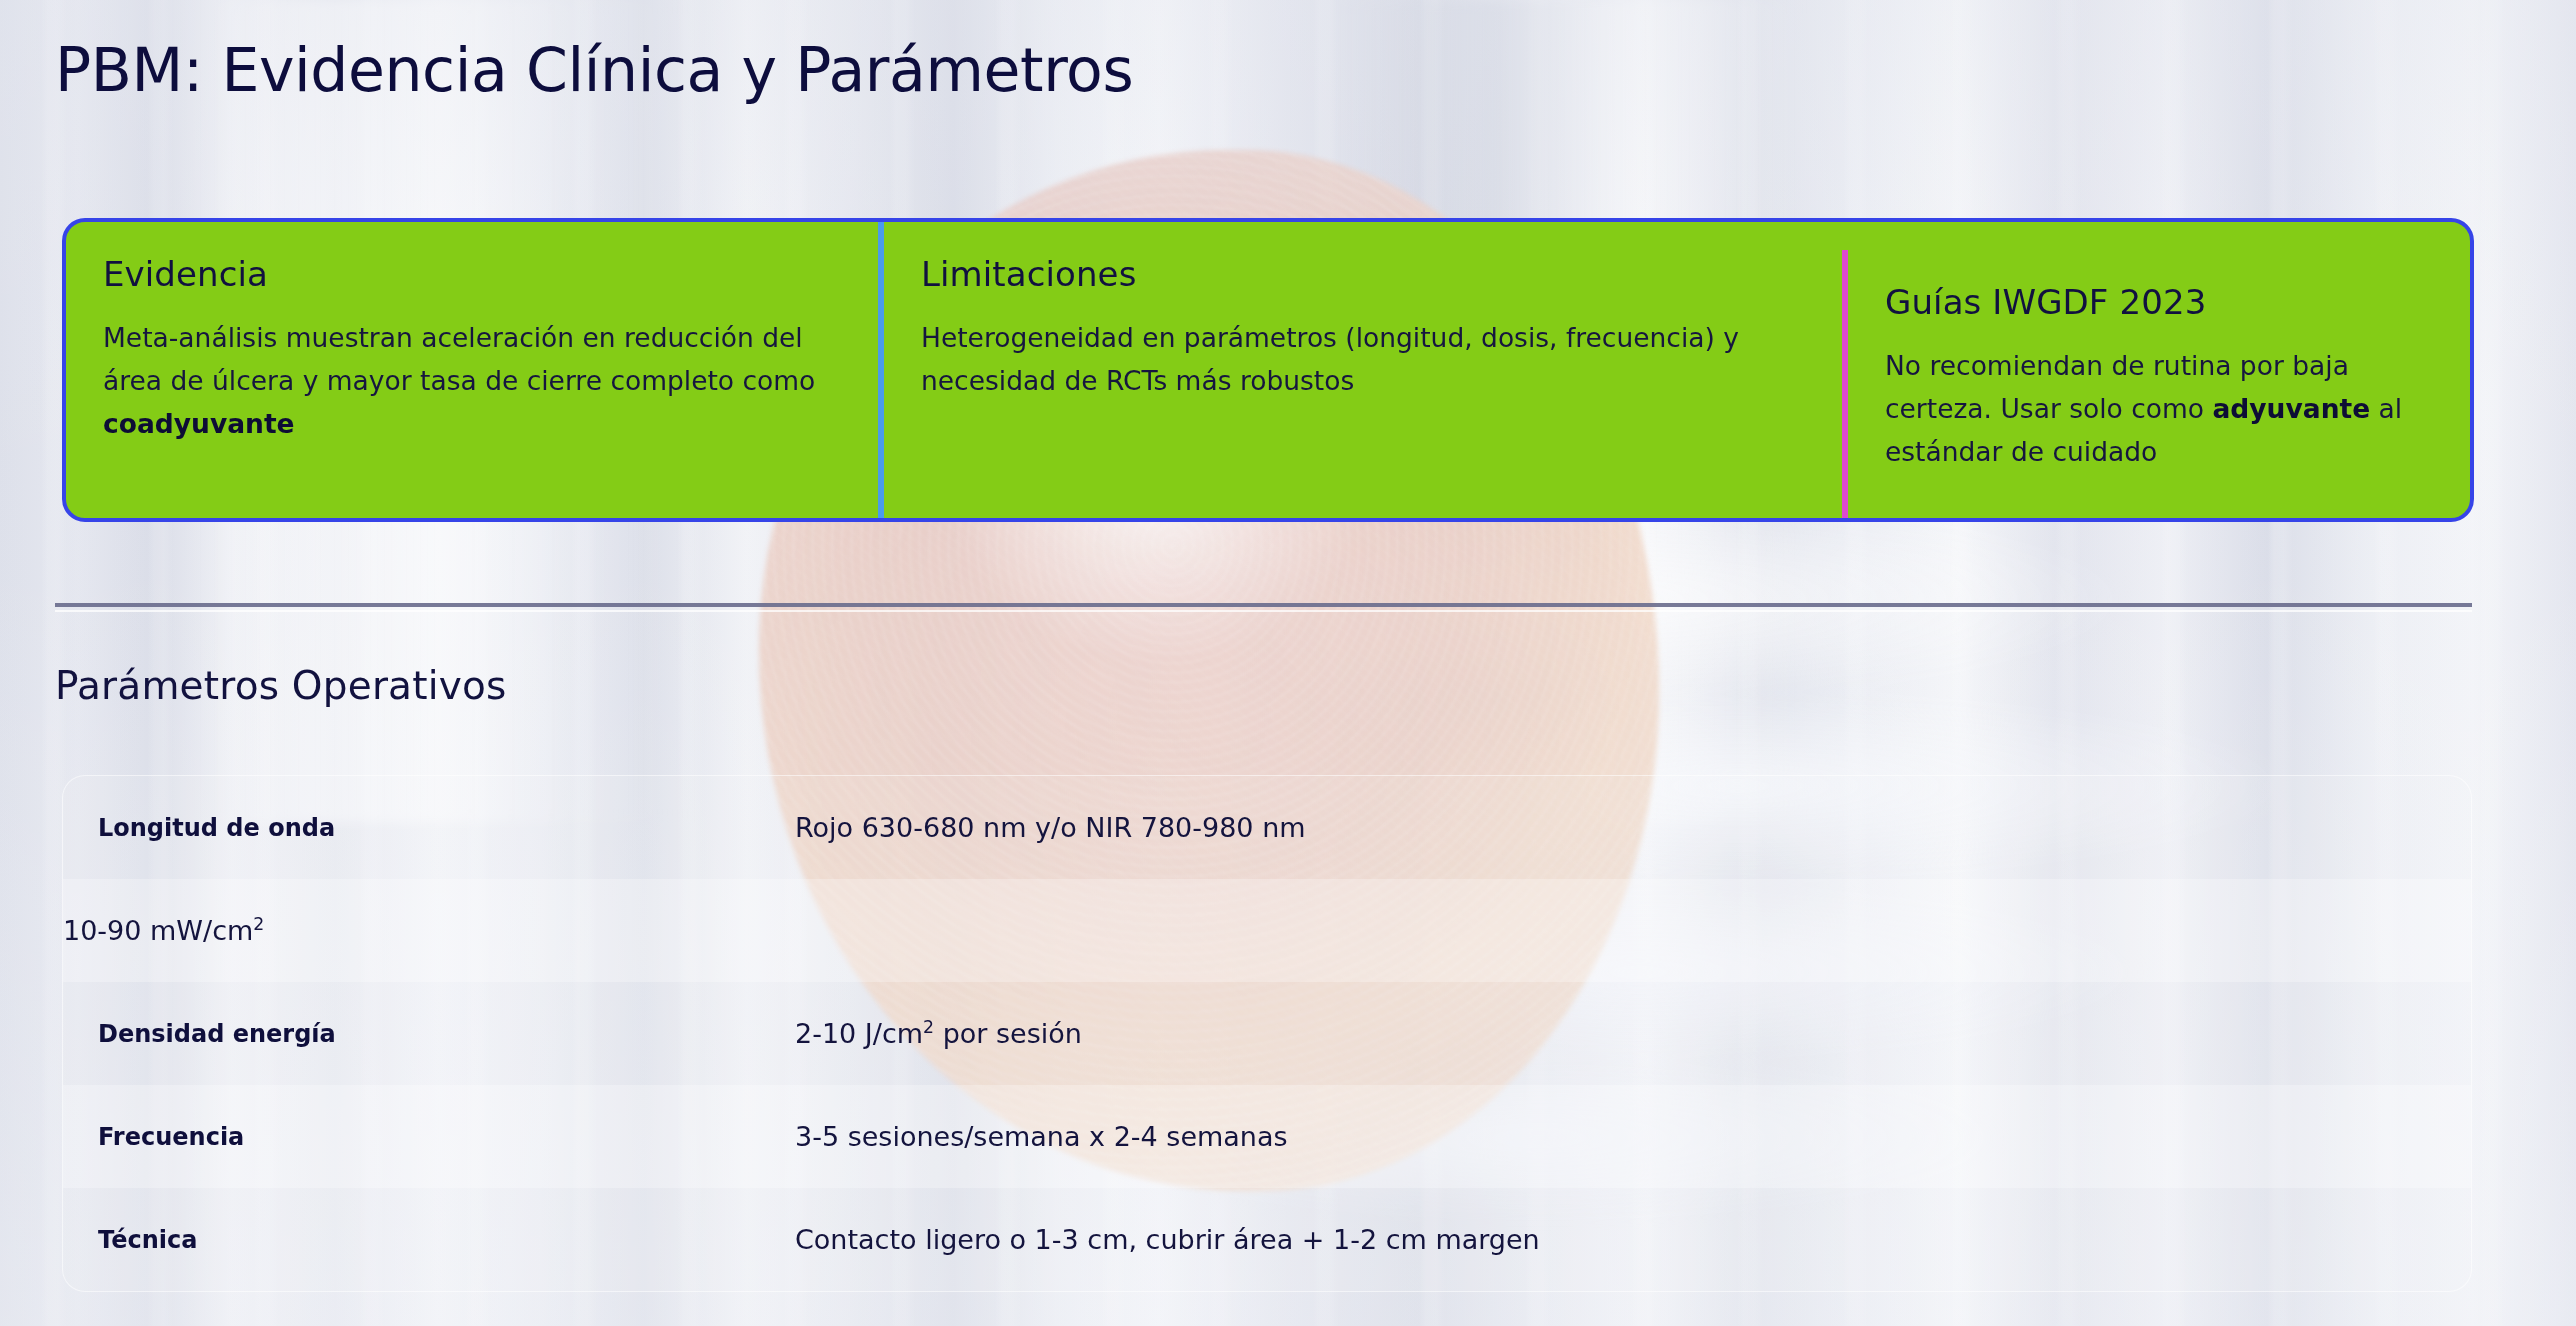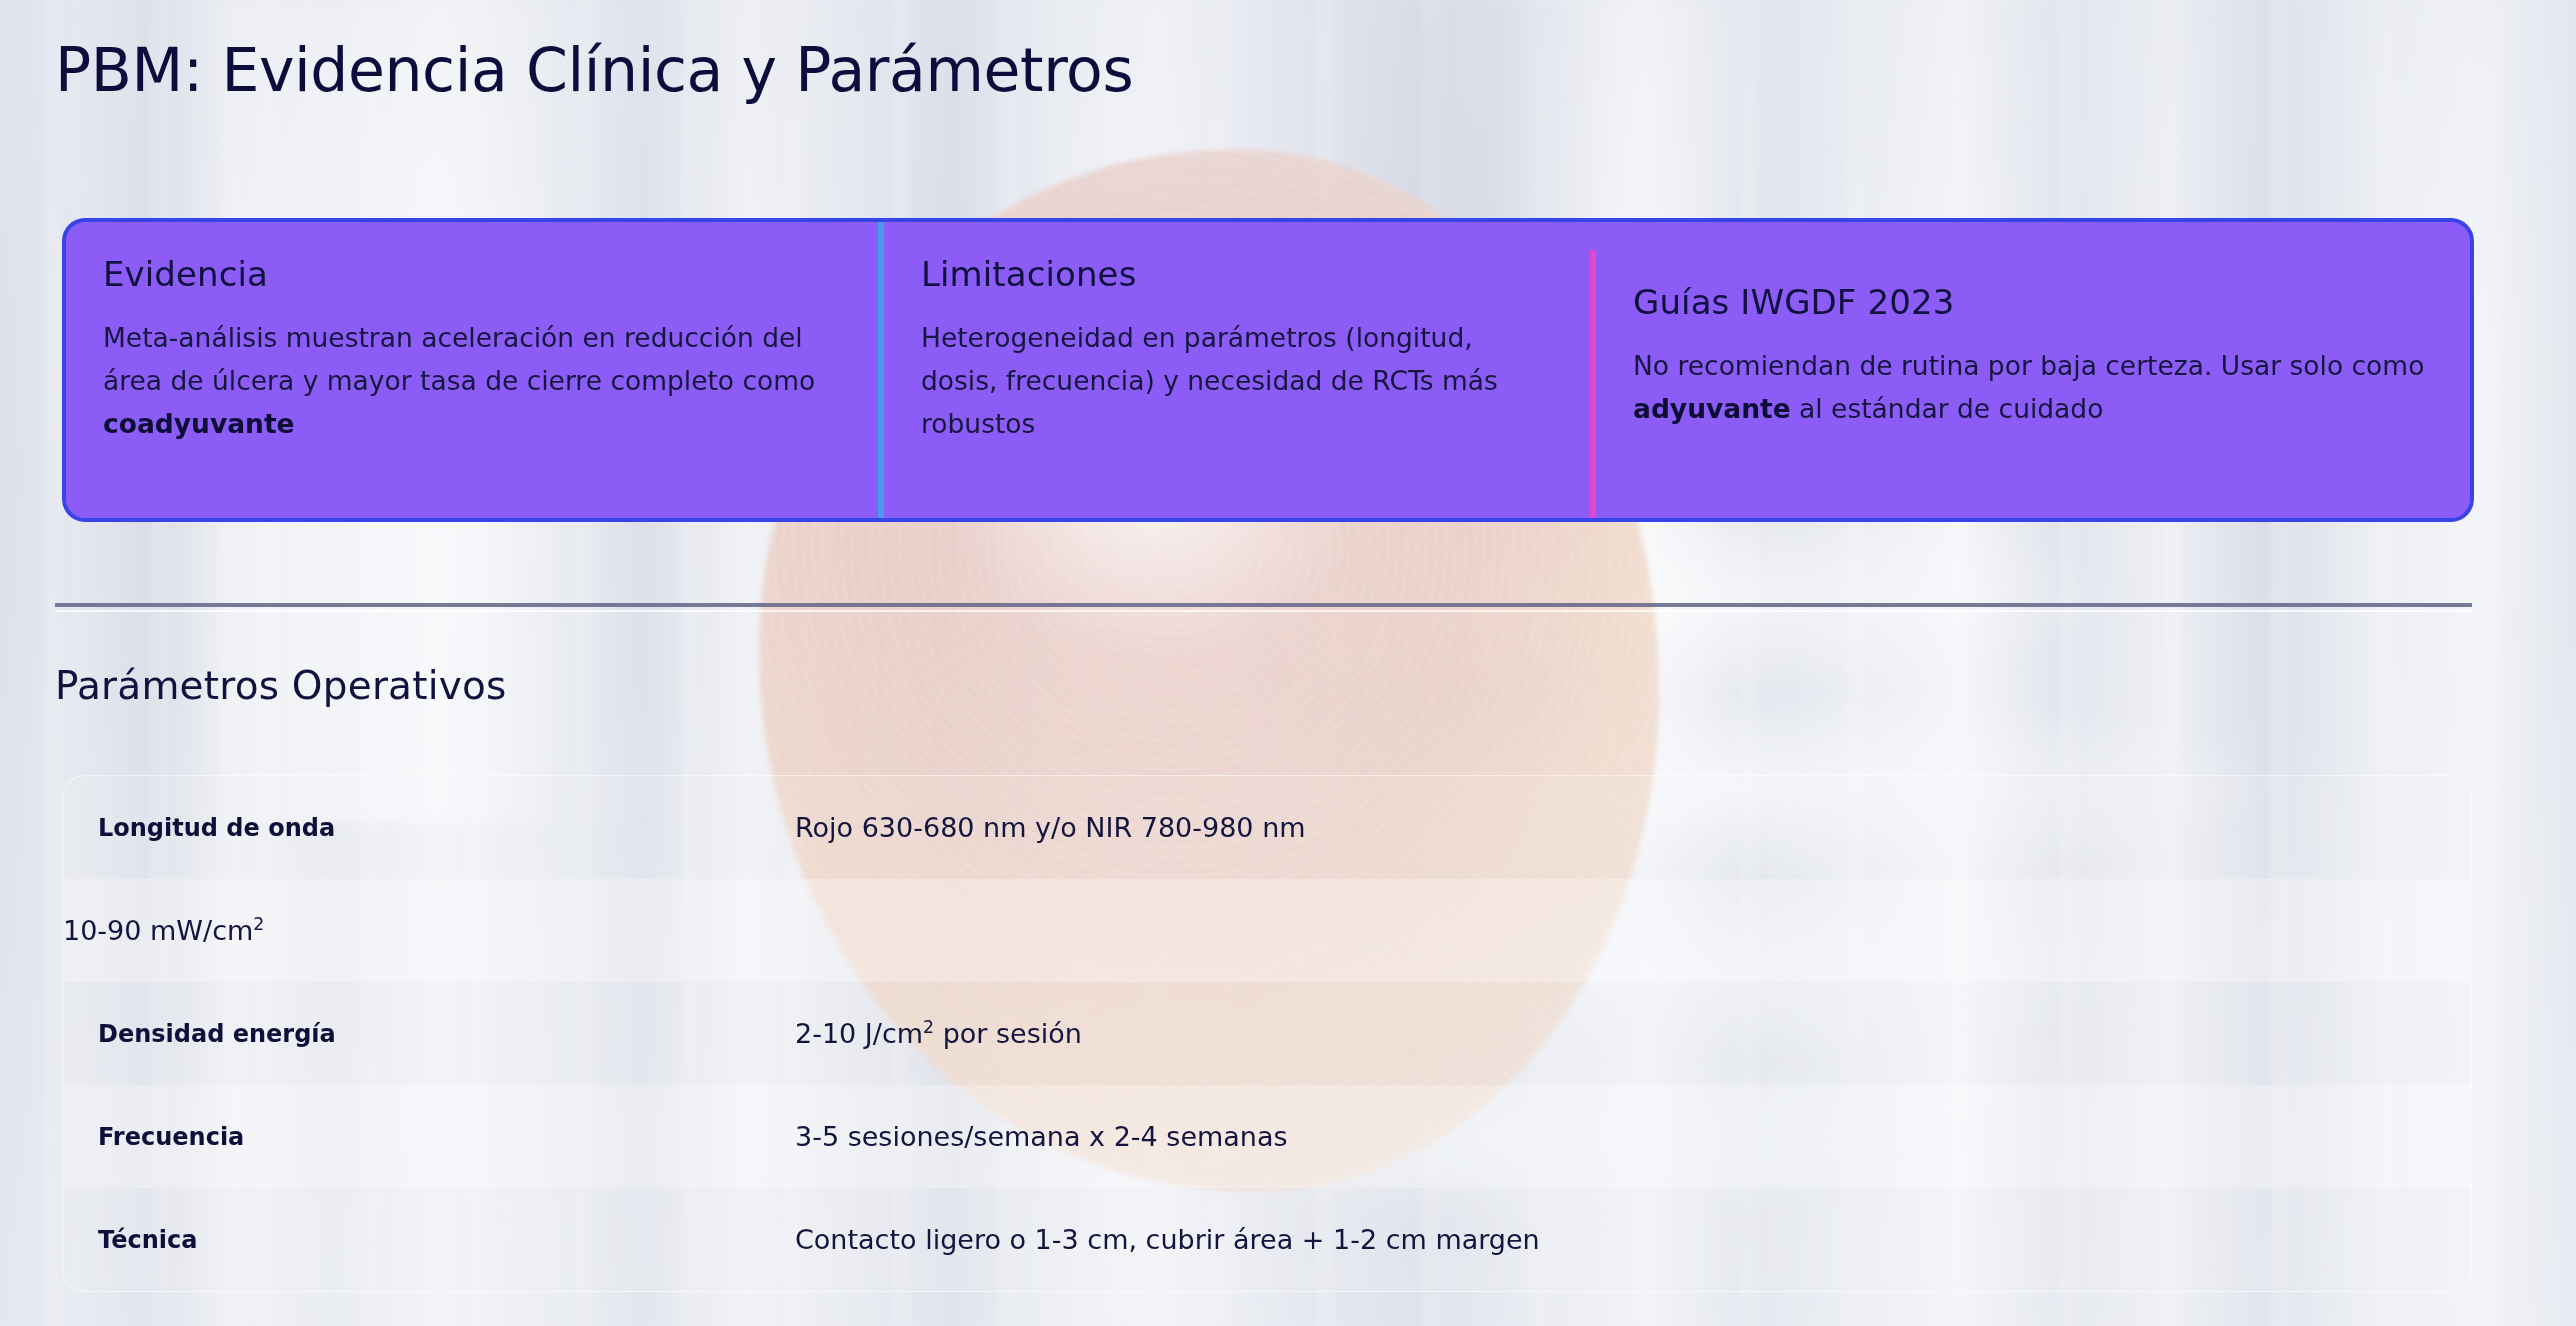--- a/index.html
+++ b/index.html
@@ -109,34 +109,34 @@
   
   .cards {
     position: absolute;
     left: 62px; top: 218px;
     width: 2412px; height: 88px;
     box-sizing: border-box;
   }
   .cards-inner {
     display: flex;
     width: 100%;
-    background: #8b5cf6;
+    background: #84cc16;
     border: 4.4px solid #3644e8;
     border-radius: 23px;
     box-sizing: border-box;
     min-height: 304px;
     overflow: hidden;
   }
   .card {
     box-sizing: border-box;
     padding: 32px 35px 26.5px 37px;
     flex: 0 0 auto;
   }
   .card-1 { width: 812px; }
-  .card-2 { width: 712px; border-left: 6.2px solid #4a9bec; }
+  .card-2 { width: 964px; border-left: 6.2px solid #4a9bec; }
   .card-3 { flex: 1 1 auto; border-left: 6.2px solid #dd4ad0; margin-top: 28px; }
   .card-title {
     font-size: 34px;
     color: #11113f;
     font-weight: 400;
     margin: 0 0 23px 0;
     letter-spacing: 0.1px;
   }
   .card-body {
     font-size: 26.5px;

